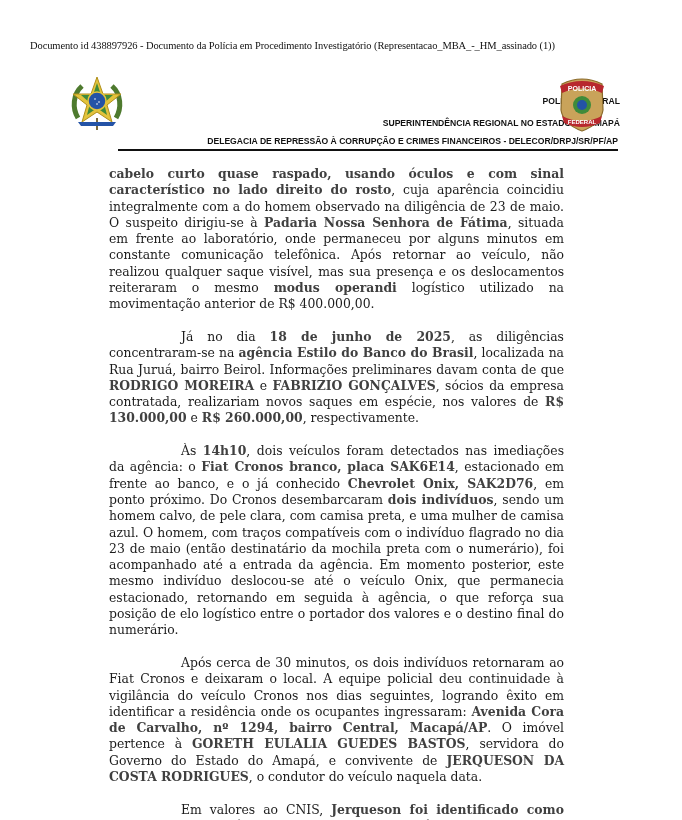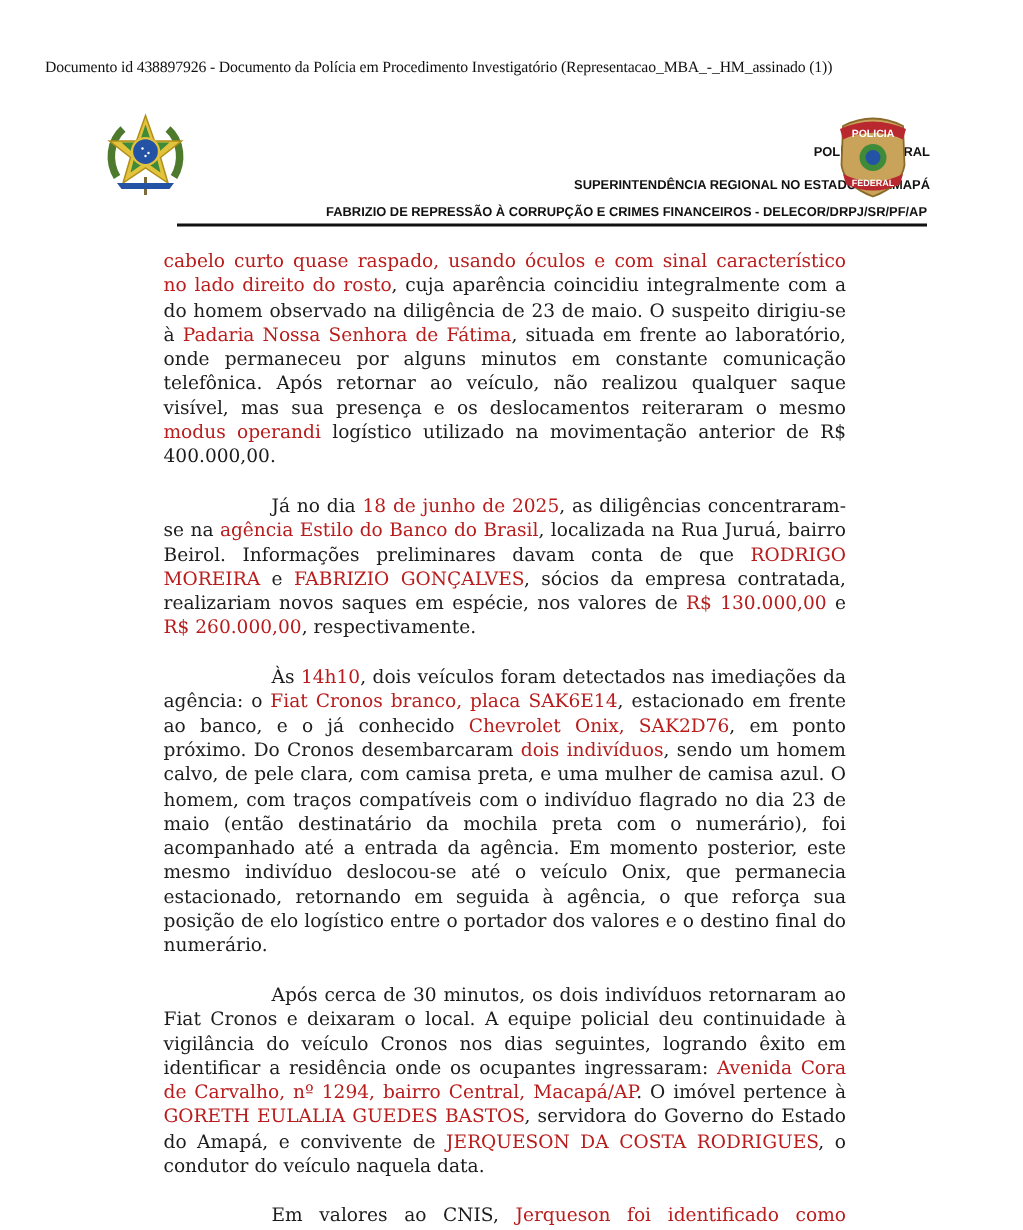--- a/index.html
+++ b/index.html
@@ -20,21 +20,21 @@
   .hdr2 { top: 118px; }
   .hdr3 { top: 136px; left: 118px; width: 500px; }
   .hdr-rule { position: absolute; left: 118px; top: 149px; width: 500px; height: 2px; background: #111; }
   .body {
     position: absolute; left: 109px; top: 166px; width: 455px;
     font-family: "DejaVu Serif", "Liberation Serif", serif; font-size: 12.4px; line-height: 16.3px;
     color: #1c1c1c; text-align: justify;
   }
   .body p { margin: 0 0 16.3px 0; }
   .body p.indent { text-indent: 72px; }
-  .body b { font-weight: normal; color: #b91c1c; }
+  .body b { font-weight: bold; color: #404040; }
 </style>
 </head>
 <body>
 
 <div class="doc-id">Documento id 438897926 - Documento da Polícia em Procedimento Investigatório (Representacao_MBA_-_HM_assinado (1))</div>
 
 <div class="logo-left">
   <svg width="58" height="58" viewBox="0 0 58 58">
     <path d="M10 44 C4 34 5 20 14 12" stroke="#4e7a2e" stroke-width="5" fill="none"></path>
     <path d="M48 44 C54 34 53 20 44 12" stroke="#4e7a2e" stroke-width="5" fill="none"></path>
@@ -44,21 +44,21 @@
     <circle cx="27" cy="25" r="0.8" fill="#fff"></circle>
       <circle cx="31" cy="28" r="0.8" fill="#fff"></circle>
       <circle cx="29" cy="30" r="0.8" fill="#fff"></circle>
     <rect x="28" y="44" width="2" height="12" fill="#7c6a3a"></rect>
     <path d="M10 48 L48 48 L45 52 L13 52 Z" fill="#2453a6"></path>
   </svg>
 </div>
 
 <div class="hdr hdr1">POLÍCIA FEDERAL</div>
 <div class="hdr hdr2">SUPERINTENDÊNCIA REGIONAL NO ESTADO DO AMAPÁ</div>
-<div class="hdr hdr3">FABRIZIO DE REPRESSÃO À CORRUPÇÃO E CRIMES FINANCEIROS   - DELECOR/DRPJ/SR/PF/AP</div>
+<div class="hdr hdr3">DELEGACIA DE REPRESSÃO À CORRUPÇÃO E CRIMES FINANCEIROS   - DELECOR/DRPJ/SR/PF/AP</div>
 <div class="hdr-rule"></div>
 
 <div class="logo-right">
   <svg width="50" height="56" viewBox="0 0 50 56">
     <path d="M5 8 Q25 -2 45 8 L46 34 Q44 48 25 55 Q6 48 4 34 Z" fill="#c9a35a" stroke="#8a6a2a" stroke-width="1.2"></path>
     <path d="M3 10 Q25 0 47 10 L45 17 Q25 8 5 17 Z" fill="#b8282e"></path>
     <text x="25" y="15" font-family="Liberation Sans, sans-serif" font-size="7" font-weight="bold" fill="#fff" text-anchor="middle">POLICIA</text>
     <circle cx="25" cy="29" r="9" fill="#3f8b3a"></circle>
     <circle cx="25" cy="29" r="5" fill="#2453a6"></circle>
     <path d="M5 40 Q25 50 45 40 L43 47 Q25 55 7 47 Z" fill="#b8282e"></path>

